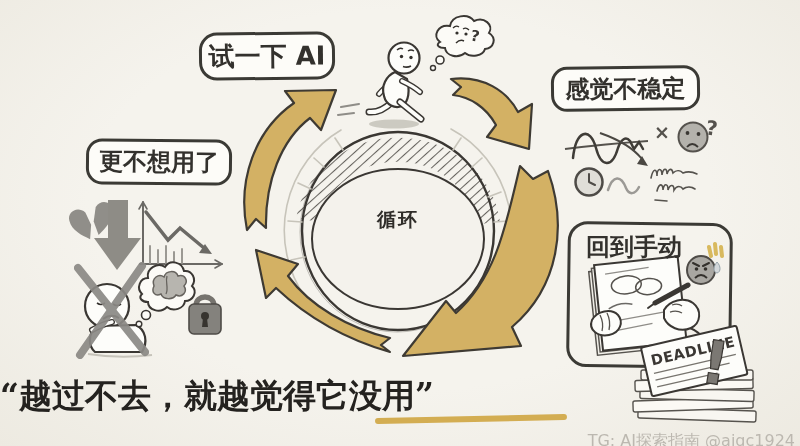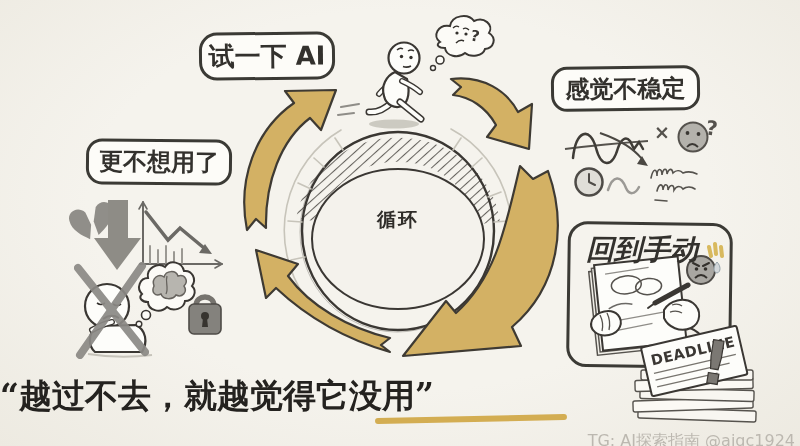--- a/index.html
+++ b/index.html
@@ -15,21 +15,21 @@
   .bubble-box {
     position:absolute; z-index:2; background:#fdfcf8;
     border:3px solid #3b3a35; border-radius:16px;
     display:flex; align-items:center; justify-content:center;
     font-weight:600; color:#33312d; white-space:nowrap;
   }
   #box-try      { left:199px; top:32px;  width:136px; height:48px; font-size:26px; border-radius:18px; transform:rotate(-.6deg); }
   #box-dislike  { left:86px;  top:139px; width:146px; height:46px; font-size:24px; transform:rotate(.6deg); }
   #box-unstable { left:551px; top:66px;  width:149px; height:45px; font-size:24px; transform:rotate(-.8deg); }
   #box-manual   { left:567px; top:222px; width:165px; height:146px; background:transparent; border-radius:20px; transform:rotate(.8deg); }
-  #label-manual { position:absolute; z-index:2; left:586px; top:231px; font-size:28px; font-weight:600; color:#33312d;font-style:italic; }
+  #label-manual { position:absolute; z-index:2; left:586px; top:231px; font-size:24px; font-weight:600; color:#33312d; }
   #label-cycle  { position:absolute; z-index:2; left:350px; top:207px; width:96px; text-align:center; font-size:19px; font-weight:600; letter-spacing:2px; color:#2f2d29; }
   #quote {
     position:absolute; z-index:5; left:0; right:0; top:374px; text-align:left;
     font-family:"DejaVu Serif", serif; font-weight:bold; font-size:33px;
     color:#24221f; letter-spacing:0px; white-space:nowrap;
   }
   #quote-underline {
     position:absolute; z-index:4; left:375px; top:416px; width:192px; height:6px;
     background:#d3ad52; border-radius:4px; transform:rotate(-1.2deg);
   }

